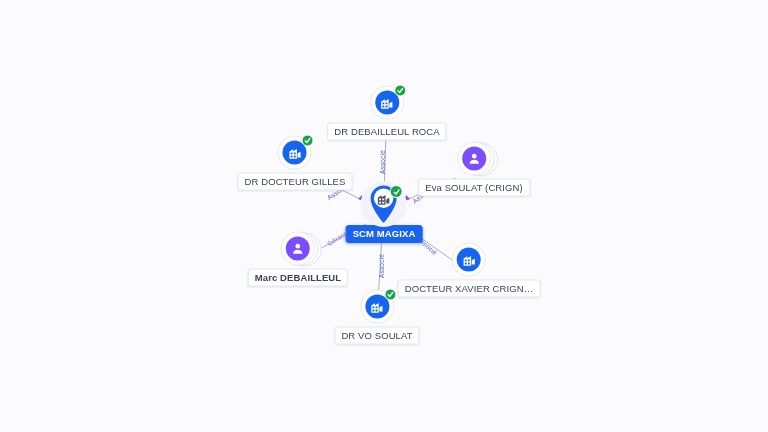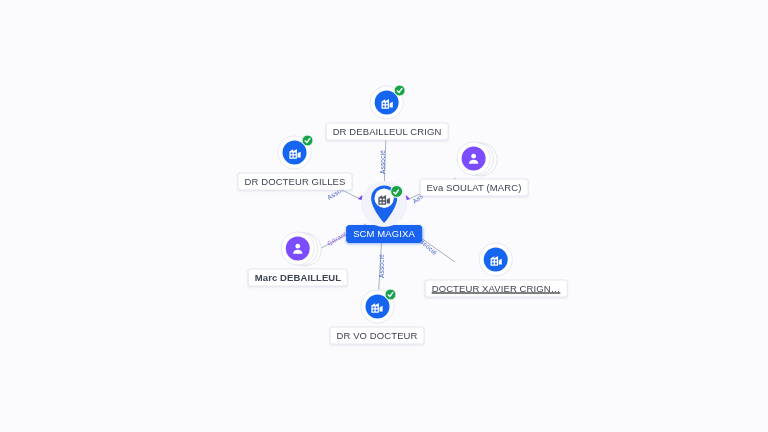--- a/index.html
+++ b/index.html
@@ -111,21 +111,21 @@
     line-height: 11px;
     color: #3d4354;
     white-space: nowrap;
     letter-spacing: 0.1px;
     box-shadow: 0 1px 2px rgba(40,50,90,0.07);
   }
   .caption.selected {
     background: #1a63ef;
     border-color: #1a63ef;
     color: #ffffff;
-    font-weight: normal;
+    font-weight: bold;
     box-shadow: 0 1px 3px rgba(26,99,239,0.45);
   }
 
   
   .node-center {
     position: absolute;
     transform: translate(-50%, -50%);
     display: flex;
     flex-direction: column;
     align-items: center;
@@ -228,21 +228,21 @@
             <path d="M3 21V9.5l6-3.5v3l6-3.5V21H3zm2-2h3v-3H5v3zm0-5h3v-3H5v3zm5 5h3v-3h-3v3zm0-5h3v-3h-3v3zm6 5h5v-9l-5 2.9V19zm1.5-2h2v-2h-2v2zm0-4h2v-2h-2v2z"></path>
           </svg>
         </div>
       </div>
       <div class="badge-check">
         <svg width="8" height="8" viewBox="0 0 24 24" fill="none" stroke="#ffffff" stroke-width="4" stroke-linecap="round" stroke-linejoin="round">
           <polyline points="5,13 10,18 19,6"></polyline>
         </svg>
       </div>
     </div>
-    <div class="caption">DR DEBAILLEUL CRIGN</div>
+    <div class="caption">DR DEBAILLEUL ROCA</div>
   </div>
 
   <div class="node" style="left:295px; top:163px;">
     <div class="stack">
       <div class="disc">
         <div class="avatar company">
           <svg width="15" height="15" viewBox="0 0 24 24" fill="#ffffff">
             <path d="M3 21V9.5l6-3.5v3l6-3.5V21H3zm2-2h3v-3H5v3zm0-5h3v-3H5v3zm5 5h3v-3h-3v3zm0-5h3v-3h-3v3zm6 5h5v-9l-5 2.9V19zm1.5-2h2v-2h-2v2zm0-4h2v-2h-2v2z"></path>
           </svg>
         </div>
@@ -262,40 +262,40 @@
       <div class="ring r2"></div>
       <div class="disc">
         <div class="avatar person">
           <svg width="14" height="14" viewBox="0 0 24 24" fill="#ffffff">
             <circle cx="12" cy="8" r="4"></circle>
             <path d="M4 21c0-4.4 3.6-7 8-7s8 2.6 8 7H4z"></path>
           </svg>
         </div>
       </div>
     </div>
-    <div class="caption">Eva SOULAT (MARC)</div>
+    <div class="caption">Eva SOULAT (CRIGN)</div>
   </div>
 
   <div class="node" style="left:298px; top:259px;font-weight:bold;">
     <div class="stack">
       <div class="ring r3"></div>
       <div class="ring r2"></div>
       <div class="disc">
         <div class="avatar person">
           <svg width="14" height="14" viewBox="0 0 24 24" fill="#ffffff">
             <circle cx="12" cy="8" r="4"></circle>
             <path d="M4 21c0-4.4 3.6-7 8-7s8 2.6 8 7H4z"></path>
           </svg>
         </div>
       </div>
     </div>
     <div class="caption">Marc DEBAILLEUL</div>
   </div>
 
-  <div class="node" style="left:496px; top:270px;text-decoration:underline;">
+  <div class="node" style="left:469px; top:270px;">
     <div class="stack">
       <div class="disc">
         <div class="avatar company">
           <svg width="15" height="15" viewBox="0 0 24 24" fill="#ffffff">
             <path d="M3 21V9.5l6-3.5v3l6-3.5V21H3zm2-2h3v-3H5v3zm0-5h3v-3H5v3zm5 5h3v-3h-3v3zm0-5h3v-3h-3v3zm6 5h5v-9l-5 2.9V19zm1.5-2h2v-2h-2v2zm0-4h2v-2h-2v2z"></path>
           </svg>
         </div>
       </div>
     </div>
     <div class="caption">DOCTEUR XAVIER CRIGN…</div>
@@ -309,21 +309,21 @@
             <path d="M3 21V9.5l6-3.5v3l6-3.5V21H3zm2-2h3v-3H5v3zm0-5h3v-3H5v3zm5 5h3v-3h-3v3zm0-5h3v-3h-3v3zm6 5h5v-9l-5 2.9V19zm1.5-2h2v-2h-2v2zm0-4h2v-2h-2v2z"></path>
           </svg>
         </div>
       </div>
       <div class="badge-check">
         <svg width="8" height="8" viewBox="0 0 24 24" fill="none" stroke="#ffffff" stroke-width="4" stroke-linecap="round" stroke-linejoin="round">
           <polyline points="5,13 10,18 19,6"></polyline>
         </svg>
       </div>
     </div>
-    <div class="caption">DR VO DOCTEUR</div>
+    <div class="caption">DR VO SOULAT</div>
   </div>
 
   <div class="node-center" style="left:384px; top:212px;">
     <div class="pin-halo">
       <div class="pin">
         <svg width="32" height="40" viewBox="0 0 32 40">
           <path d="M16 1.5c-7.2 0-13 5.7-13 12.8 0 9.3 11 22.5 12.2 23.9.4.5 1.2.5 1.6 0C18 36.8 29 23.6 29 14.3c0-7.1-5.8-12.8-13-12.8z" fill="#1a63ef"></path>
           <circle cx="16" cy="14.2" r="9.7" fill="#ffffff"></circle>
           <g fill="#4d5565" transform="translate(8.3,7.4) scale(0.64)">
             <path d="M3 21V9.5l6-3.5v3l6-3.5V21H3zm2-2h3v-3H5v3zm0-5h3v-3H5v3zm5 5h3v-3h-3v3zm0-5h3v-3h-3v3zm6 5h5v-9l-5 2.9V19zm1.5-2h2v-2h-2v2zm0-4h2v-2h-2v2z"></path>

